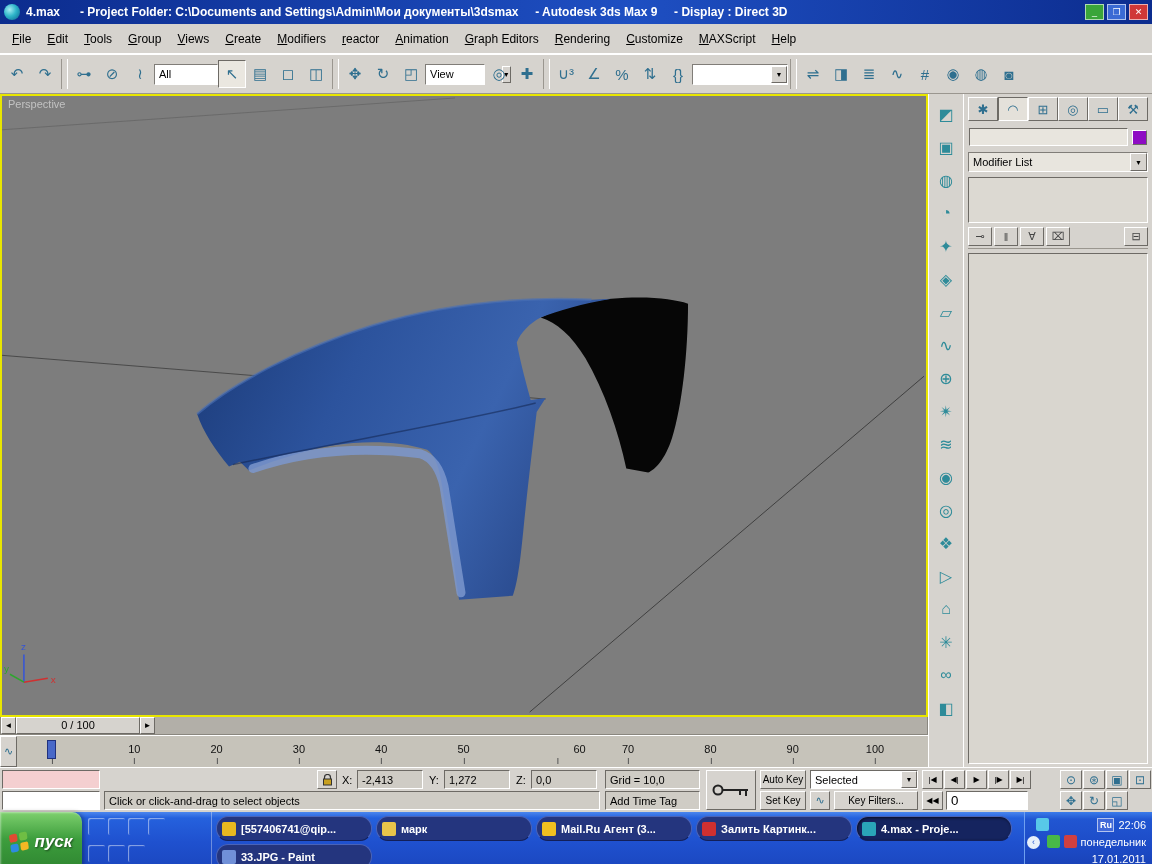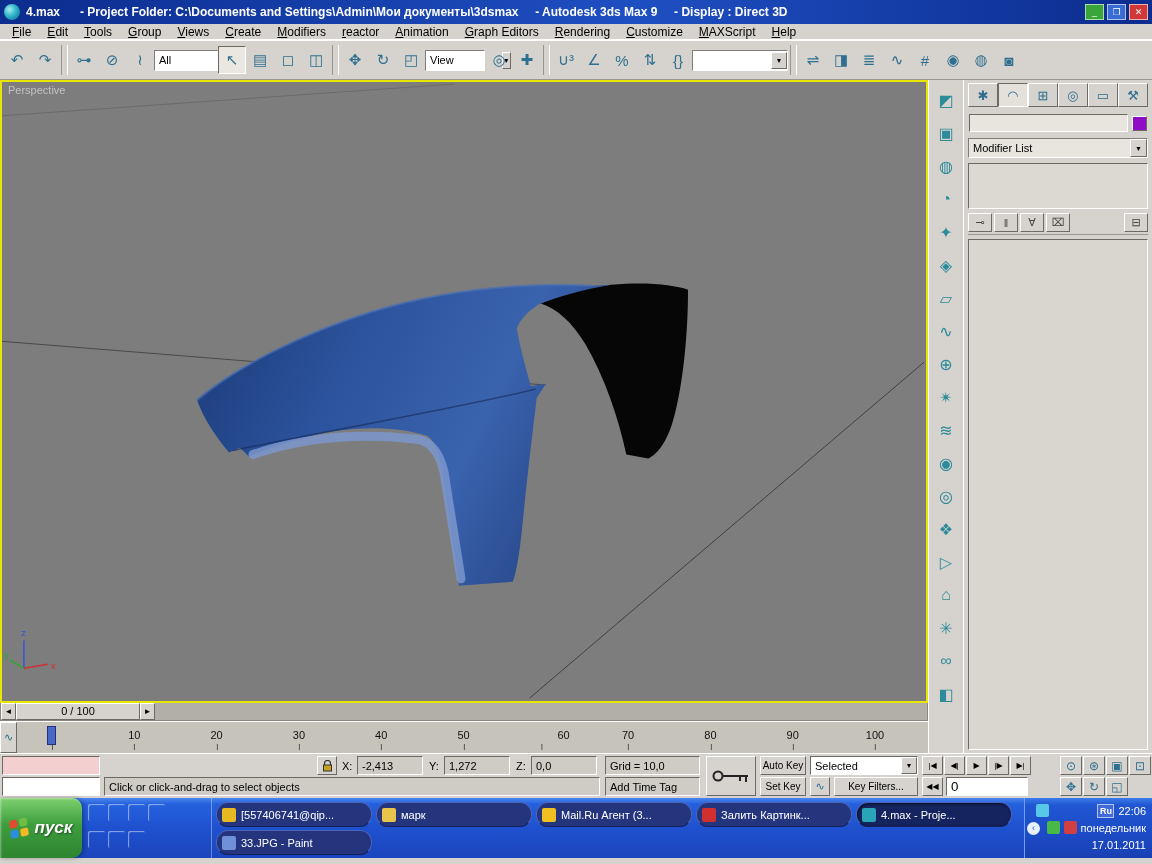--- a/index.html
+++ b/index.html
@@ -8,21 +8,21 @@
   .screen{position:relative;width:1152px;height:864px;font-size:11px;color:#000;}
 
   
   .titlebar{height:24px;background:linear-gradient(90deg,#0c2c8e,#1e4fc2 55%,#0c2c8e);display:flex;align-items:center;padding:0 4px;color:#fff;}
   .app-icon{width:16px;height:16px;border-radius:50%;background:radial-gradient(circle at 35% 35%,#a5ecf2,#2eb5c9 45%,#0a5d8c);margin-right:6px;flex:none;}
   .title-text{font-size:12px;font-weight:bold;white-space:pre;overflow:hidden;flex:1;}
   .win-btn{width:19px;height:16px;margin-left:3px;font-size:9px;line-height:14px;text-align:center;color:#fff;border:1px solid rgba(255,255,255,.6);flex:none;}
   .win-min{background:#3aa53a}.win-max{background:#3a6ad4}.win-close{background:#d03838}
 
   
-  .menubar{height:16px;display:flex;align-items:center;padding-left:4px;background:#d6d3ce;border-bottom:1px solid #fff;}
+  .menubar{height:30px;display:flex;align-items:center;padding-left:4px;background:#d6d3ce;border-bottom:1px solid #fff;}
   .menu-item{display:inline-block;padding:3px 8px;font-size:12px;}
   .menu-item::first-letter{text-decoration:underline;}
 
   
   .toolbar{height:40px;display:flex;align-items:center;padding:2px 3px;background:#d6d3ce;border-top:1px solid #fff;border-bottom:1px solid #9a968f;}
   .tb-item{height:28px;min-width:28px;display:flex;align-items:center;justify-content:center;font-size:15px;color:#2f6f8f;position:relative;}
   .tb-item .dd-label,.tb-item .dd-arrow{display:none;}
   .tb-item.t-dd{background:#fff;border:1px solid;border-color:#807d78 #fff #fff #807d78;height:21px;justify-content:space-between;padding-left:4px;font-size:11px;color:#000;gap:48px;}
   .tb-item.t-dd .dd-label{display:block;flex:1;text-align:left;}
   .tb-item.t-dd .dd-arrow{display:flex;width:16px;height:17px;background:#d6d3ce;border:1px solid;border-color:#fff #6d6a65 #6d6a65 #fff;font-size:7px;align-items:center;justify-content:center;color:#000;}
@@ -79,21 +79,21 @@
   .nav-btn{width:22px;height:19px;font-size:12px;color:#2f6f8f;}
 
   
   .taskbar{position:relative;height:60px;background:linear-gradient(#4b86ee,#2561dd 10%,#1f51cf 50%,#1a45bd 100%);display:flex;}
   .start-btn{width:82px;height:60px;background:linear-gradient(#7ed06e,#3d9e3d 45%,#2e8430);border-radius:0 10px 10px 0;display:flex;align-items:center;justify-content:center;gap:6px;color:#fff;font-weight:bold;font-size:17px;font-style:italic;text-shadow:1px 1px 2px rgba(0,0,0,.5);box-shadow:inset 1px 1px 2px rgba(255,255,255,.4),2px 0 4px rgba(0,0,0,.3);flex:none;}
   .win-flag{width:19px;height:19px;display:grid;grid-template-columns:8px 8px;grid-template-rows:8px 8px;gap:2px;transform:rotate(-8deg) skewY(-4deg);flex:none;}
   .win-flag span{border-radius:2px;display:block;}
   .quick-launch{width:130px;position:relative;flex:none;border-right:1px solid rgba(255,255,255,.35);}
   .ql-icon{position:absolute;width:17px;height:17px;border-radius:2px;box-shadow:inset 1px 1px 1px rgba(255,255,255,.5);}
   .tasks{flex:1;position:relative;}
-  .task-btn{position:absolute;width:156px;height:25px;background:#24357e;border-radius:12px;border:1px solid #4a63b8;border-bottom-color:#121f58;color:#fff;display:flex;align-items:center;gap:5px;padding:0 5px;font-size:11px;white-space:nowrap;overflow:hidden;}
+  .task-btn{position:absolute;width:156px;height:25px;background:#24357e;border-radius:12px;border:1px solid #4a63b8;border-bottom-color:#121f58;color:#fff;display:flex;align-items:center;gap:5px;padding:0 5px;font-size:11px;white-space:nowrap;overflow:hidden;font-weight:bold;}
   .task-btn.active{background:#15245f;box-shadow:inset 1px 1px 3px rgba(0,0,0,.65);}
   .task-icon{width:14px;height:14px;border-radius:2px;flex:none;}
   .tray{width:128px;flex:none;background:linear-gradient(#3a7bea,#2156d2 12%,#1c4ac6 60%,#1840b2);border-left:1px solid #6fa0f0;color:#fff;position:relative;padding:4px 6px 0 18px;}
   .tray-line{display:flex;align-items:center;justify-content:flex-end;gap:4px;height:17px;font-size:11px;white-space:nowrap;}
   .tray-chevron{position:absolute;left:2px;top:24px;width:13px;height:13px;border-radius:50%;background:#e8f0fa;color:#2a5ad0;font-size:9px;line-height:12px;text-align:center;}
   .tray-ico{width:13px;height:13px;border-radius:2px;flex:none;}
   .ru-badge{width:17px;height:14px;background:#4169d8;border:1px solid rgba(255,255,255,.6);font-size:9px;line-height:12px;text-align:center;font-weight:bold;flex:none;margin-left:44px;}
 </style>
 </head>
 <body>
@@ -315,21 +315,21 @@
         <div class="mini-curve-btn">∿</div>
         <div class="frame-marker"></div>
         <div>
 
         <span class="tick" style="left: 52px;">0</span>
             <span class="tick" style="left: 134.3px;">10</span>
             <span class="tick" style="left: 216.6px;">20</span>
             <span class="tick" style="left: 298.9px;">30</span>
             <span class="tick" style="left: 381.2px;">40</span>
             <span class="tick" style="left: 463.5px;">50</span>
-            <span class="tick" style="left: 541px; padding-left: 45px;">60</span>
+            <span class="tick" style="left: 557px; padding-left: 45px;">60</span>
             <span class="tick" style="left: 628.1px;">70</span>
             <span class="tick" style="left: 710.4px;">80</span>
             <span class="tick" style="left: 792.7px;">90</span>
             <span class="tick" style="left: 875px;">100</span>
           </div>
       </div>
     </div>
 
     <div class="side-toolbar">
 

